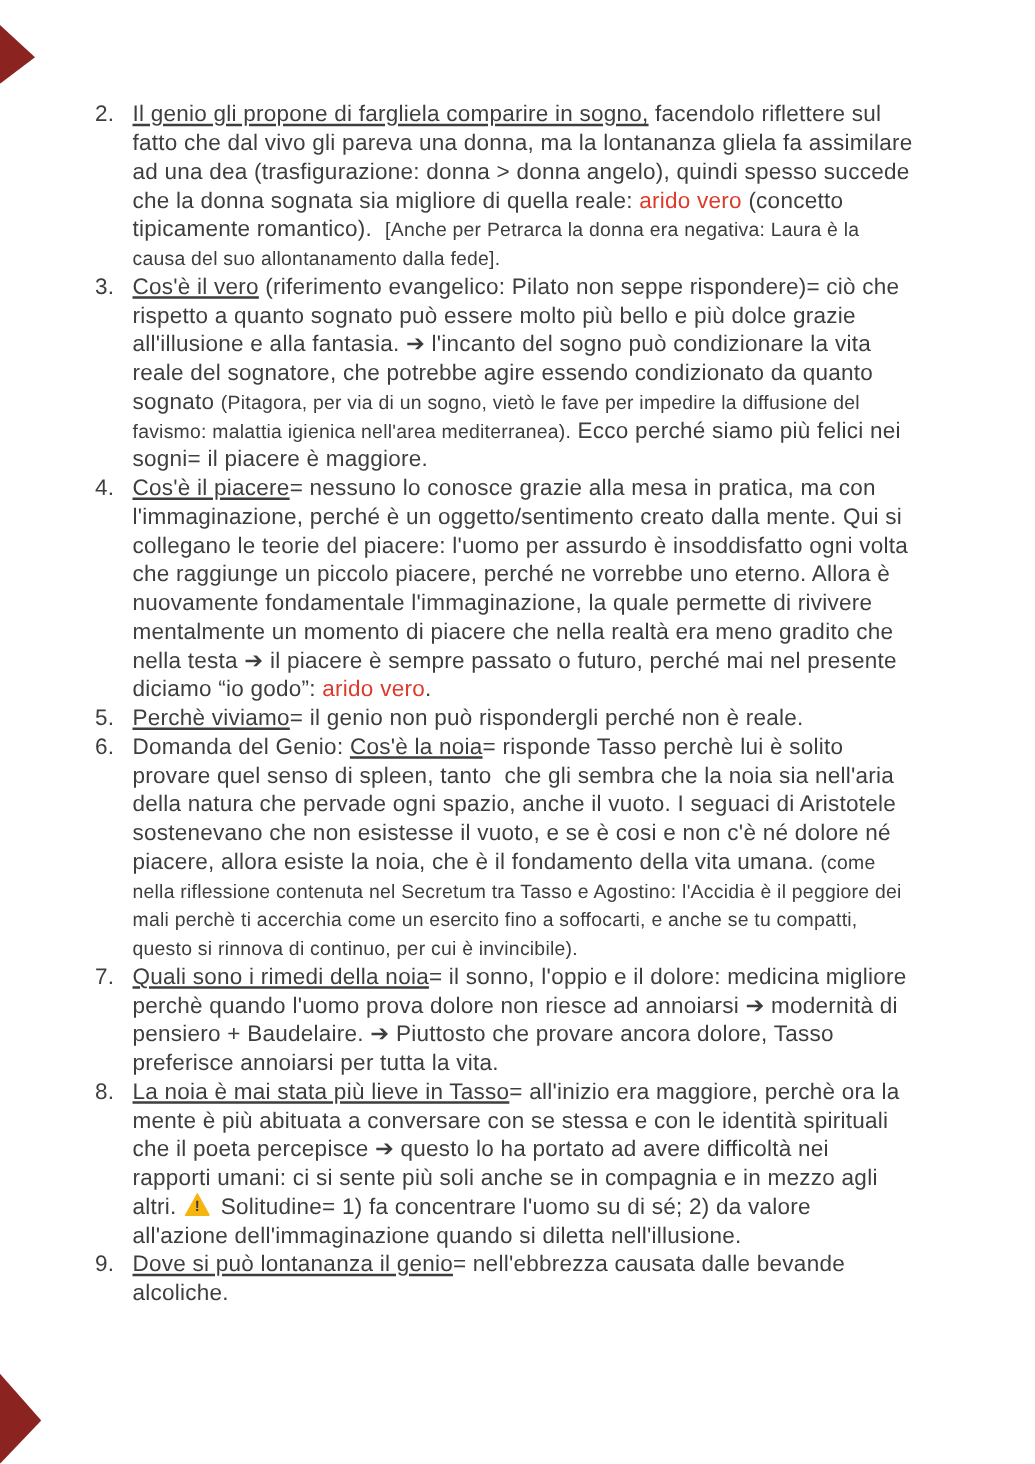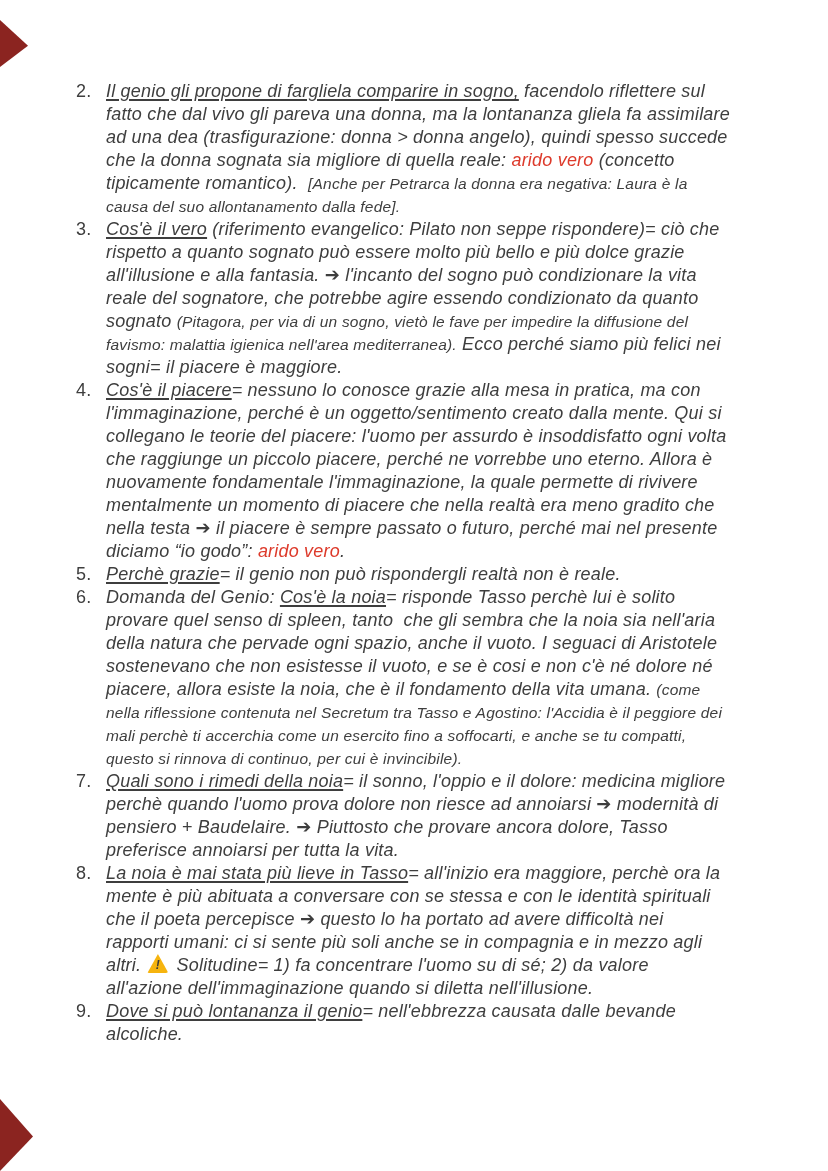--- a/index.html
+++ b/index.html
@@ -12,21 +12,21 @@
   .corner{position:absolute;left:0;}
   .corner-top{top:20px;width:28px;height:47px;clip-path:polygon(0 0,100% 55%,0 100%);}
   .corner-bottom{top:1099px;width:33px;height:72px;clip-path:polygon(0 0,100% 52%,0 100%);}
   .notes-list{
     position:absolute;left:76px;top:80px;width:654px;
     margin:0;padding:0;list-style:none;
     font-size:18px;line-height:23px;letter-spacing:0.2px;
   }
   .note-item{display:flex;align-items:flex-start;}
   .num{flex:0 0 30px;}
-  .body{flex:1;white-space:pre-wrap;font-style:italic;}
+  .body{flex:1;white-space:pre-wrap;}
   .seg-underline{text-decoration:underline;text-underline-offset:2px;text-decoration-thickness:1.5px;}
   .seg-small{font-size:15.5px;line-height:21px;}
   .warn{
     display:inline-block;position:relative;width:21px;height:19px;
     vertical-align:-2px;margin:0 3px 0 1px;
   }
   .warn-tri{
     position:absolute;inset:0;
     clip-path:polygon(50% 0,100% 100%,0 100%);
     border-radius:2px;
@@ -50,21 +50,21 @@
       <li class="note-item">
         <span class="num">3.</span>
         <span class="body"><span class="seg-underline">Cos'è il vero</span><span class="seg-normal"> (riferimento evangelico: Pilato non seppe rispondere)= ciò che rispetto a quanto sognato può essere molto più bello e più dolce grazie all'illusione e alla fantasia. ➔ l'incanto del sogno può condizionare la vita reale del sognatore, che potrebbe agire essendo condizionato da quanto sognato </span><span class="seg-small">(Pitagora, per via di un sogno, vietò le fave per impedire la diffusione del favismo: malattia igienica nell'area mediterranea).</span><span class="seg-normal"> Ecco perché siamo più felici nei sogni= il piacere è maggiore.</span></span>
       </li>
       <li class="note-item">
         <span class="num">4.</span>
         <span class="body"><span class="seg-underline">Cos'è il piacere</span><span class="seg-normal">= nessuno lo conosce grazie alla mesa in pratica, ma con l'immaginazione, perché è un oggetto/sentimento creato dalla mente. Qui si collegano le teorie del piacere: l'uomo per assurdo è insoddisfatto ogni volta che raggiunge un piccolo piacere, perché ne vorrebbe uno eterno. Allora è nuovamente fondamentale l'immaginazione, la quale permette di rivivere mentalmente un momento di piacere che nella realtà era meno gradito che nella testa ➔ il piacere è sempre passato o futuro, perché mai nel presente diciamo “io godo”: </span><span class="seg-red" style="color: rgb(221, 58, 43);">arido vero</span><span class="seg-normal">.</span></span>
       </li>
       <li class="note-item">
         <span class="num">5.</span>
-        <span class="body"><span class="seg-underline">Perchè grazie</span><span class="seg-normal">= il genio non può rispondergli realtà non è reale.</span></span>
+        <span class="body"><span class="seg-underline">Perchè viviamo</span><span class="seg-normal">= il genio non può rispondergli perché non è reale.</span></span>
       </li>
       <li class="note-item">
         <span class="num">6.</span>
         <span class="body"><span class="seg-normal">Domanda del Genio: </span><span class="seg-underline">Cos'è la noia</span><span class="seg-normal">= risponde Tasso perchè lui è solito provare quel senso di spleen, tanto  che gli sembra che la noia sia nell'aria della natura che pervade ogni spazio, anche il vuoto. I seguaci di Aristotele sostenevano che non esistesse il vuoto, e se è cosi e non c'è né dolore né piacere, allora esiste la noia, che è il fondamento della vita umana. </span><span class="seg-small">(come nella riflessione contenuta nel Secretum tra Tasso e Agostino: l'Accidia è il peggiore dei mali perchè ti accerchia come un esercito fino a soffocarti, e anche se tu compatti, questo si rinnova di continuo, per cui è invincibile).</span></span>
       </li>
       <li class="note-item">
         <span class="num">7.</span>
         <span class="body"><span class="seg-underline">Quali sono i rimedi della noia</span><span class="seg-normal">= il sonno, l'oppio e il dolore: medicina migliore perchè quando l'uomo prova dolore non riesce ad annoiarsi ➔ modernità di pensiero + Baudelaire. ➔ Piuttosto che provare ancora dolore, Tasso preferisce annoiarsi per tutta la vita.</span></span>
       </li>
       <li class="note-item">

